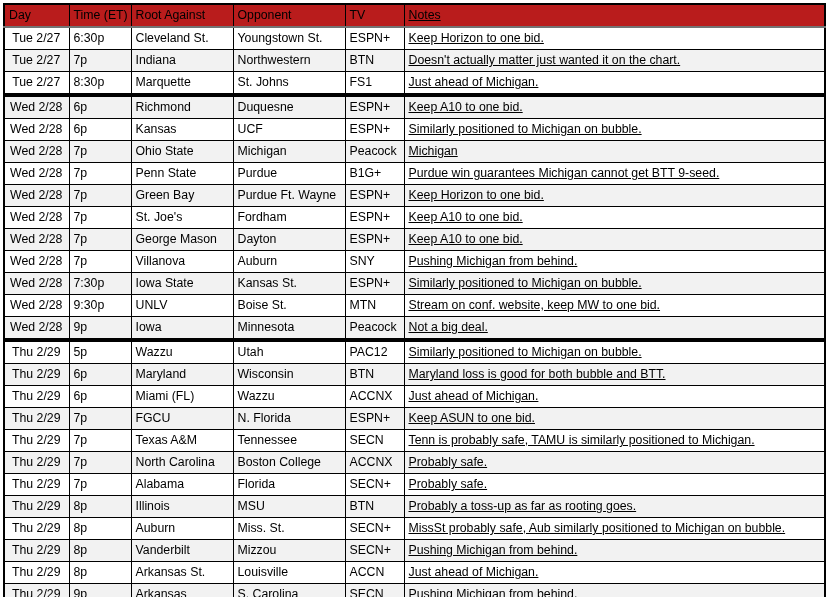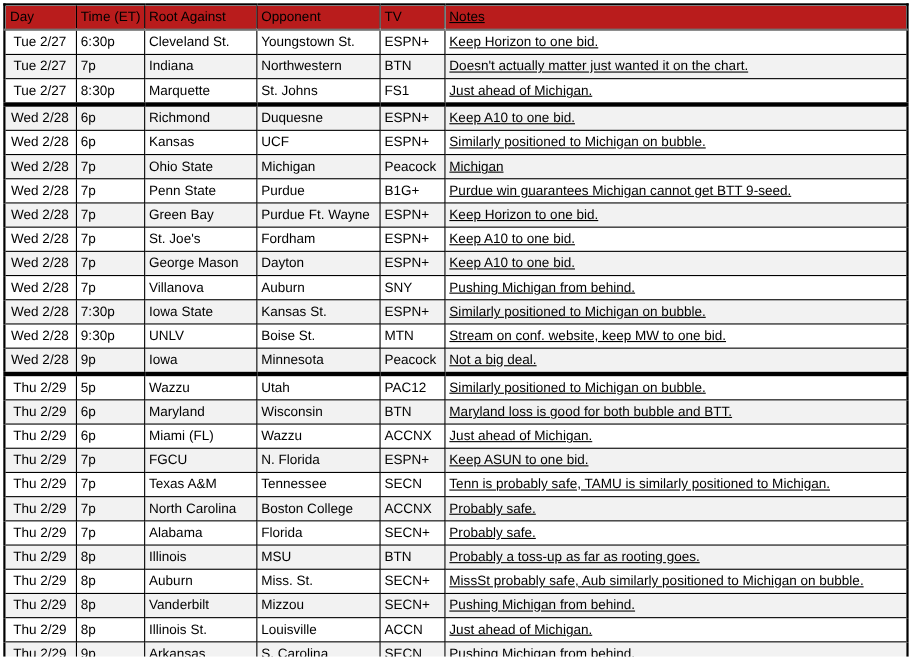--- a/index.html
+++ b/index.html
@@ -293,21 +293,21 @@
           <td class="col-day col-first">Thu 2/29</td>
           <td class="col-time">8p</td>
           <td class="col-root">Vanderbilt</td>
           <td class="col-opponent">Mizzou</td>
           <td class="col-tv">SECN+</td>
           <td class="col-notes col-last">Pushing Michigan from behind.</td>
         </tr>
         <tr class="plain">
           <td class="col-day col-first">Thu 2/29</td>
           <td class="col-time">8p</td>
-          <td class="col-root">Illinois St.</td>
+          <td class="col-root">Arkansas St.</td>
           <td class="col-opponent">Louisville</td>
           <td class="col-tv">ACCN</td>
           <td class="col-notes col-last">Just ahead of Michigan.</td>
         </tr>
         <tr class="stripe">
           <td class="col-day col-first">Thu 2/29</td>
           <td class="col-time">9p</td>
           <td class="col-root">Arkansas</td>
           <td class="col-opponent">S. Carolina</td>
           <td class="col-tv">SECN</td>

